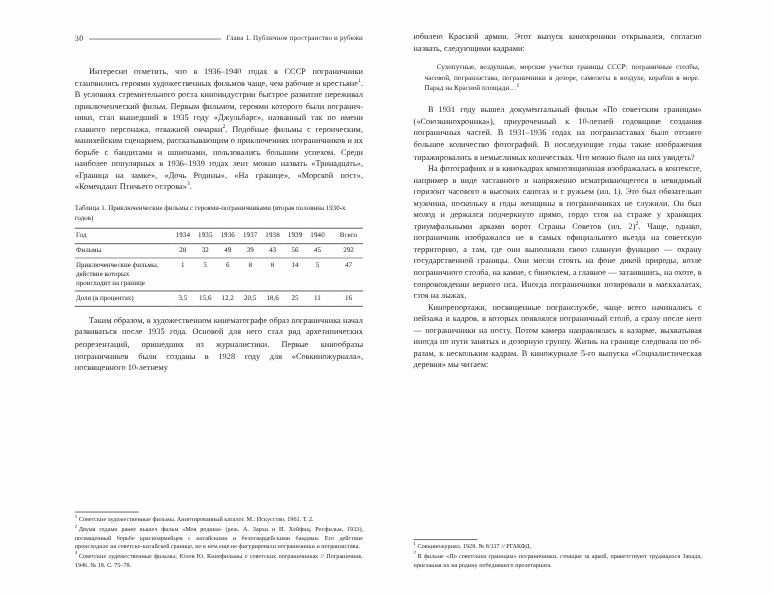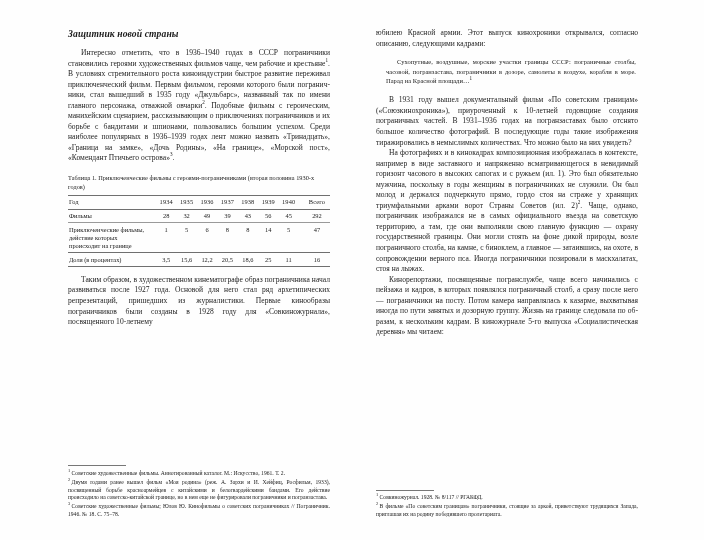--- a/index.html
+++ b/index.html
@@ -171,22 +171,26 @@
     margin-right: 1.4px;
   }
 </style>
 </head>
 <body>
 
 <div class="spread">
 
   <div class="page page-left">
 
-
-    <h2 class="section-title">Защитник новой страны</h2>
+    <div class="runhead">
+      <span class="folio">30</span>
+      <span class="rule"></span>
+      <span class="rh-title">Глава 1. Публичное пространство и рубежи</span>
+    </div>
+
 
     <p class="body"><span>Интересно отметить, что в 1936–1940 годах в СССР погранич­ники становились героями художественных фильмов чаще, чем рабочие и крестьяне</span><sup>1</sup><span>. В условиях стремительного роста ки­ноиндустрии быстрое развитие переживал приключенческий фильм. Первым фильмом, героями которого были погранич­ники, стал вышедший в 1935 году «Джульбарс», названный так по имени главного персонажа, отважной овчарки</span><sup>2</sup><span>. Подобные фильмы с героическим, манихейским сценарием, рассказываю­щим о приключениях пограничников и их борьбе с бандитами и шпионами, пользовались большим успехом. Среди наиболее популярных в 1936–1939 годах лент можно назвать «Тринадцать», «Граница на замке», «Дочь Родины», «На границе», «Морской пост», «Комендант Птичьего острова»</span><sup>3</sup><span>.</span></p>
 
     <div class="table-caption">Таблица 1. Приключенческие фильмы с героями-пограничниками (вторая половина 1930-х годов)</div>
 
     <table class="data">
       <thead>
         <tr>
           <th class="rowhead">Год</th>
           <th>1934</th>
@@ -233,34 +237,34 @@
           <td>18,6</td>
           <td>25</td>
           <td>11</td>
           <td class="total">16</td>
         </tr>
       </tbody>
     </table>
 
     <div class="gap-s"></div>
 
-    <p class="body">Таким образом, в художественном кинематографе образ по­граничника начал развиваться после 1927 года. Основой для него стал ряд архетипических репрезентаций, пришедших из жур­налистики. Первые кинообразы пограничников были созданы в 1928 году для «Совкиножурнала», посвященного 10-летнему</p>
+    <p class="body">Таким образом, в художественном кинематографе образ по­граничника начал развиваться после 1935 года. Основой для него стал ряд архетипических репрезентаций, пришедших из жур­налистики. Первые кинообразы пограничников были созданы в 1928 году для «Совкиножурнала», посвященного 10-летнему</p>
 
     <div class="footnotes">
       <div class="fn-rule"></div>
       <p class="fn"><sup>1</sup><span>Советские художественные фильмы. Аннотированный каталог. М.: Искус­ство, 1961. Т. 2.</span></p>
       <p class="fn"><sup>2</sup><span>Двумя годами ранее вышел фильм «Моя родина» (реж. А. Зархи и И. Хей­фиц, Росфильм, 1933), посвященный борьбе красноармейцев с китайскими и белогвардейскими бандами. Его действие происходило на советско-китай­ской границе, но в нем еще не фигурировали пограничники и погранзастава.</span></p>
       <p class="fn"><sup>3</sup><span>Советские художественные фильмы; Юлов Ю. Кинофильмы о советских по­граничниках // Пограничник. 1946. № 18. С. 75–78.</span></p>
     </div>
   </div>
 
   <div class="page page-right">
 
 
-    <p class="body cont">юбилею Красной армии. Этот выпуск кинохроники открывал­ся, согласно описанию, следующими кадрами:</p>
+    <p class="body cont">юбилею Красной армии. Этот выпуск кинохроники открывал­ся, согласно назвать, следующими кадрами:</p>
 
     <blockquote class="quote"><span>Сухопутные, воздушные, морские участки границы СССР: погранич­ные столбы, часовой, погранзастава, пограничники в дозоре, самолеты в воздухе, корабли в море. Парад на Красной площади…</span><sup>1</sup></blockquote>
 
     <p class="body">В 1931 году вышел документальный фильм «По советским границам» («Союзкинохроника»), приуроченный к 10-летней годовщине создания пограничных частей. В 1931–1936 годах на погранзаставах было отснято большое количество фотографий. В последующие годы такие изображения тиражировались в не­мыслимых количествах. Что можно было на них увидеть?</p>
 
     <p class="body"><span>На фотографиях и в кинокадрах композиционная изобража­лась в контексте, например в виде заставного и напряженно всматривающегося в невидимый горизонт часового в высоких сапогах и с ружьем (ил. 1). Это был обязательно мужчина, по­скольку в годы женщины в пограничниках не служили. Он был молод и держался подчеркнуто прямо, гордо стоя на стра­же у хранящих триумфальными арками ворот Страны Советов (ил. 2)</span><sup>2</sup><span>. Чаще, однако, пограничник изображался не в самых официального въезда на советскую территорию, а там, где они выполняли свою главную функцию — охрану государственной границы. Они могли стоять на фоне дикой природы, возле пограничного столба, на камне, с биноклем, а главное — затаив­шись, на охоте, в сопровождении верного пса. Иногда по­граничники позировали в маскхалатах, стоя на лыжах.</span></p>
 
     <p class="body">Кинорепортажи, посвященные погранслужбе, чаще всего на­чинались с пейзажа и кадров, в которых появлялся пограничный столб, а сразу после него — пограничники на посту. Потом камера направлялась к казарме, выхватывая иногда по пути за­нятых и дозорную группу. Жизнь на границе следовала по об­разам, к нескольким кадрам. В киножурнале 5-го выпуска «Социалистическая деревня» мы читаем:</p>
 
     <div class="footnotes">

